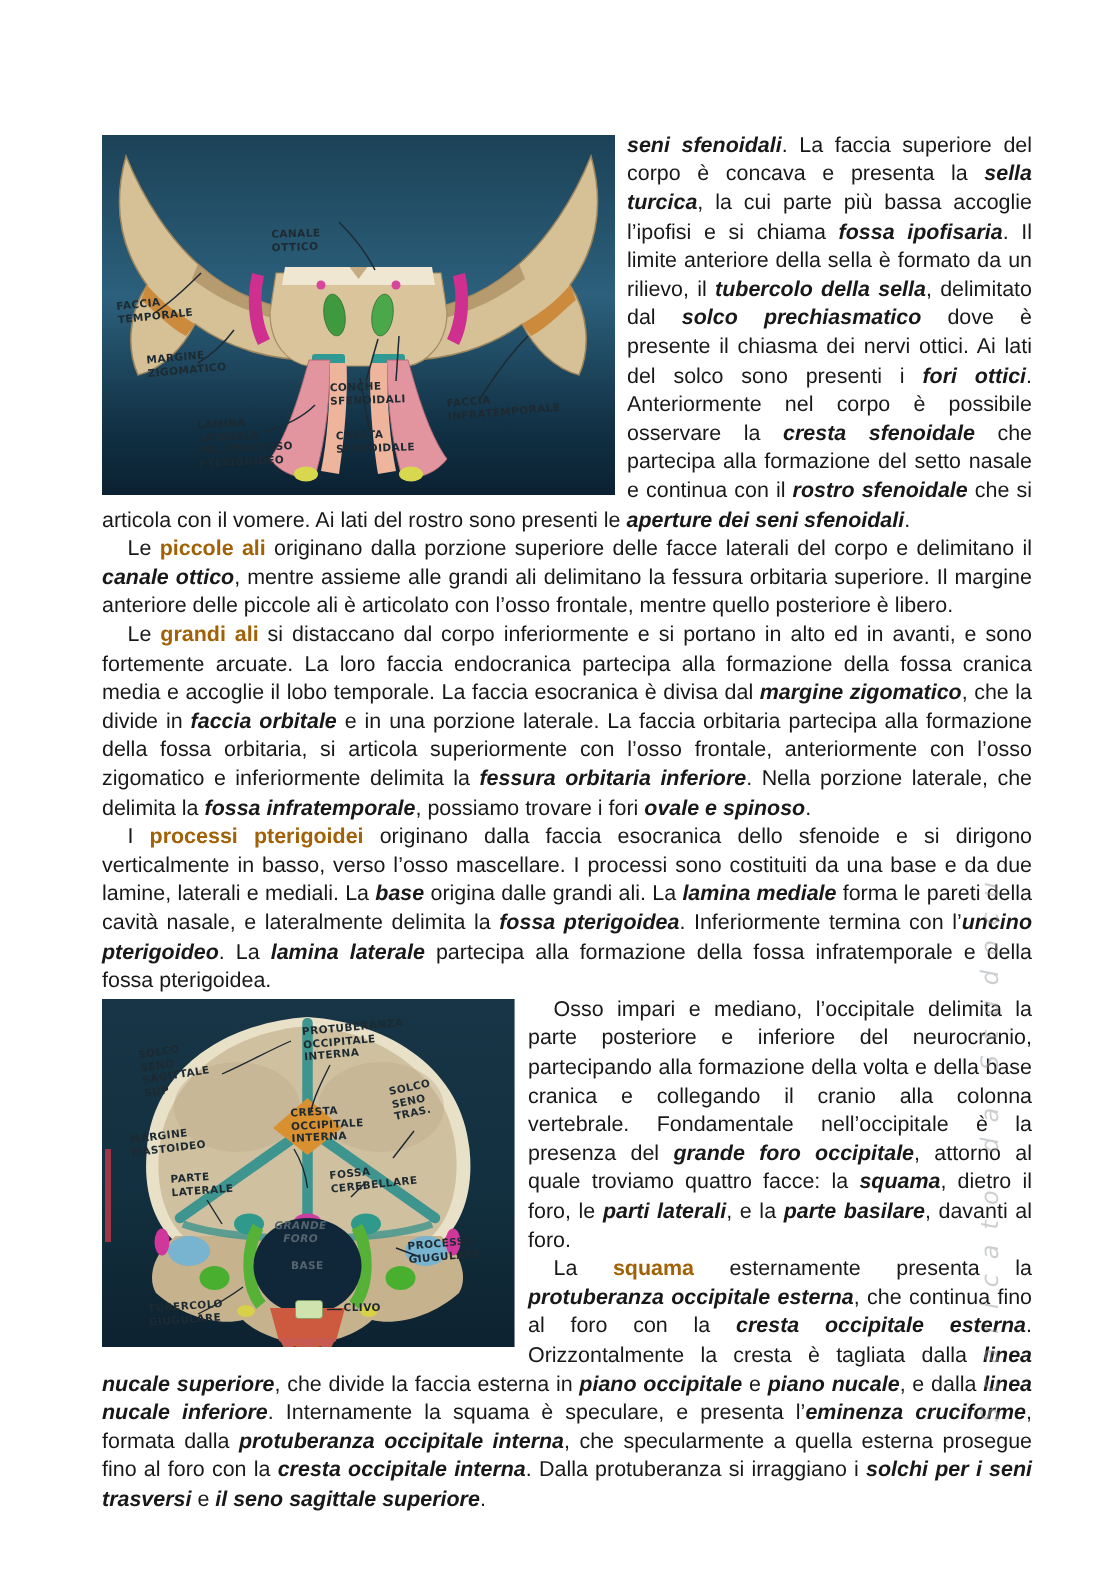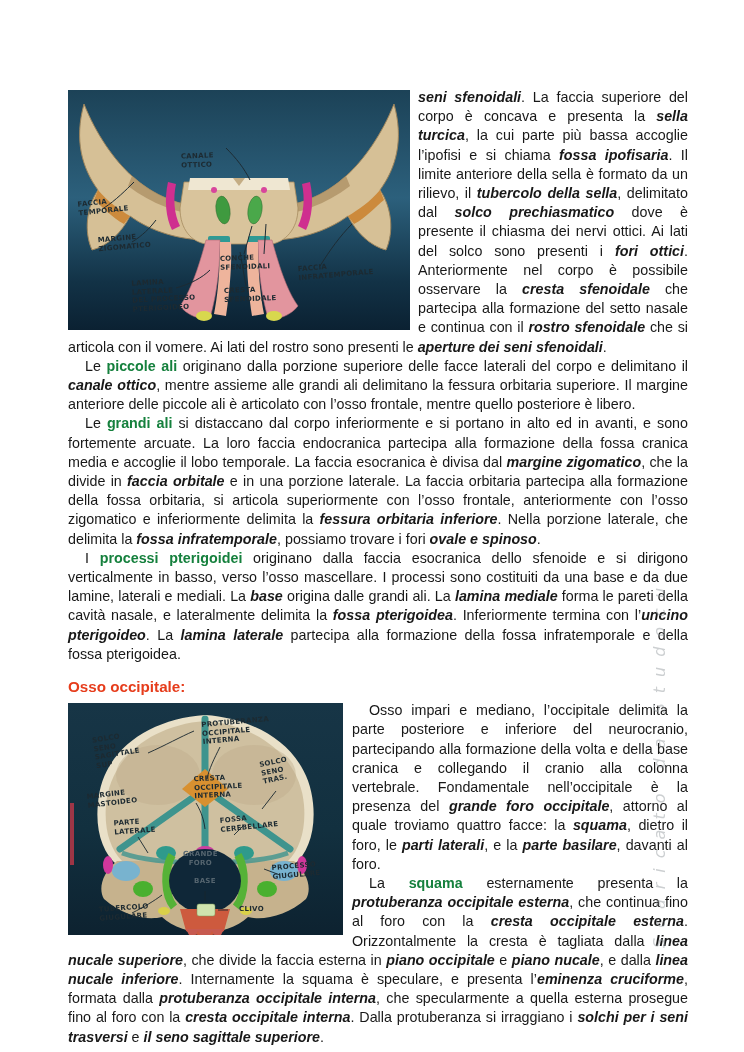--- a/index.html
+++ b/index.html
@@ -2,21 +2,21 @@
 <html lang="it"><head>
 <meta charset="utf-8">
 <style>
   html,body{margin:0;padding:0;background:#ffffff;}
   .page{position:relative;width:744px;height:1052px;background:#ffffff;overflow:hidden;
         font-family:"Liberation Sans",sans-serif;}
   .content{position:absolute;left:68px;top:88px;width:620px;}
   p.body{margin:0;font-size:14.3px;line-height:19.2px;text-align:justify;color:#181818;}
   p.indent{text-indent:17px;}
   .t-b{font-weight:bold;font-style:italic;}
-  .t-bb{font-weight:bold;color:#15803d;}
+  .t-bb{font-weight:bold;color:#a16207;}
   h2.sec{clear:both;margin:0;padding:14px 0 6px 0;font-size:15.2px;font-weight:bold;color:#e63c1b;}
 
   figure{margin:0;}
   .fig{position:relative;float:left;overflow:hidden;background:#14303f;}
   .fig1{width:342px;height:240px;margin:2px 8px 6px 0;}
   .fig2{width:275px;height:232px;margin:2px 9px 4px 0;}
   .fig svg{position:absolute;left:0;top:0;}
 
   .lab{position:absolute;font-family:"DejaVu Sans",sans-serif;font-size:7px;font-weight:700;
        color:#1d2a31;line-height:1.22;letter-spacing:.3px;white-space:pre-line;}
@@ -30,25 +30,25 @@
   .l-cres{left:156px;top:196px;transform:rotate(-2deg);}
   .l-finf{left:230px;top:172px;transform:rotate(-5deg);}
   
   .o-ssag{left:26px;top:30px;transform:rotate(-9deg);}
   .o-prot{left:134px;top:15px;transform:rotate(-5deg);}
   .o-stra{left:193px;top:55px;transform:rotate(-12deg);}
   .o-croc{left:126px;top:71px;transform:rotate(-3deg);}
   .o-mmas{left:19px;top:87px;transform:rotate(-7deg);}
   .o-plat{left:46px;top:115px;transform:rotate(-4deg);}
   .o-fcer{left:152px;top:111px;transform:rotate(-6deg);}
-  .o-gfor{left:115px;top:147px;text-align:center;}
+  .o-gfor{left:115px;top:147px;text-align:center;font-style:italic;}
   .o-base{left:126px;top:174px;}
   .o-pgiu{left:204px;top:159px;transform:rotate(-5deg);}
   .o-tgiu{left:31px;top:201px;transform:rotate(-4deg);}
-  .o-cliv{left:161px;top:202px;margin-left:10px;}
+  .o-cliv{left:161px;top:202px;}
 
   .watermark{position:absolute;left:650px;top:948px;transform:rotate(-90deg);
     transform-origin:0 0;font-family:"DejaVu Sans",sans-serif;font-style:italic;
     font-size:16px;letter-spacing:10px;color:#9aa0a4;opacity:.5;white-space:nowrap;}
 </style>
 </head>
 <body>
 
 <div class="page">
   <div class="content">
@@ -127,21 +127,20 @@
         <div class="lab l-finf">FACCIA
 INFRATEMPORALE</div>
       </figure>
 
       <p class="body"><span class="t-b">seni sfenoidali</span><span>. La faccia superiore del corpo è concava e presenta la </span><span class="t-b">sella turcica</span><span>, la cui parte più bassa accoglie l’ipofisi e si chiama </span><span class="t-b">fossa ipofisaria</span><span>. Il limite anteriore della sella è formato da un rilievo, il </span><span class="t-b">tubercolo della sella</span><span>, delimitato dal </span><span class="t-b">solco prechiasmatico</span><span> dove è presente il chiasma dei nervi ottici. Ai lati del solco sono presenti i </span><span class="t-b">fori ottici</span><span>. Anteriormente nel corpo è possibile osservare la </span><span class="t-b">cresta sfenoidale</span><span> che partecipa alla formazione del setto nasale e continua con il </span><span class="t-b">rostro sfenoidale</span><span> che si articola con il vomere. Ai lati del rostro sono presenti le </span><span class="t-b">aperture dei seni sfenoidali</span><span>.</span></p>
       <p class="body indent"><span>Le </span><span class="t-bb">piccole ali</span><span> originano dalla porzione superiore delle facce laterali del corpo e delimitano il </span><span class="t-b">canale ottico</span><span>, mentre assieme alle grandi ali delimitano la fessura orbitaria superiore. Il margine anteriore delle piccole ali è articolato con l’osso frontale, mentre quello posteriore è libero.</span></p>
       <p class="body indent"><span>Le </span><span class="t-bb">grandi ali</span><span> si distaccano dal corpo inferiormente e si portano in alto ed in avanti, e sono fortemente arcuate. La loro faccia endocranica partecipa alla formazione della fossa cranica media e accoglie il lobo temporale. La faccia esocranica è divisa dal </span><span class="t-b">margine zigomatico</span><span>, che la divide in </span><span class="t-b">faccia orbitale</span><span> e in una porzione laterale. La faccia orbitaria partecipa alla formazione della fossa orbitaria, si articola superiormente con l’osso frontale, anteriormente con l’osso zigomatico e inferiormente delimita la </span><span class="t-b">fessura orbitaria inferiore</span><span>. Nella porzione laterale, che delimita la </span><span class="t-b">fossa infratemporale</span><span>, possiamo trovare i fori </span><span class="t-b">ovale e spinoso</span><span>.</span></p>
       <p class="body indent"><span>I </span><span class="t-bb">processi pterigoidei</span><span> originano dalla faccia esocranica dello sfenoide e si dirigono verticalmente in basso, verso l’osso mascellare. I processi sono costituiti da una base e da due lamine, laterali e mediali. La </span><span class="t-b">base</span><span> origina dalle grandi ali. La </span><span class="t-b">lamina mediale</span><span> forma le pareti della cavità nasale, e lateralmente delimita la </span><span class="t-b">fossa pterigoidea</span><span>. Inferiormente termina con l’</span><span class="t-b">uncino pterigoideo</span><span>. La </span><span class="t-b">lamina laterale</span><span> partecipa alla formazione della fossa infratemporale e della fossa pterigoidea.</span></p>
     </section>
 
-    <h2 class="sec">Osso occipitale:</h2>
 
     <section>
       <figure class="fig fig2">
         <svg width="275" height="232" viewBox="0 0 275 232">
           <defs>
             <linearGradient id="bg2" x1="0" y1="0" x2="0" y2="1">
               <stop offset="0" stop-color="#173546"></stop>
                 <stop offset=".55" stop-color="#12303f"></stop>
               <stop offset="1" stop-color="#0d2230"></stop>
             </linearGradient>

